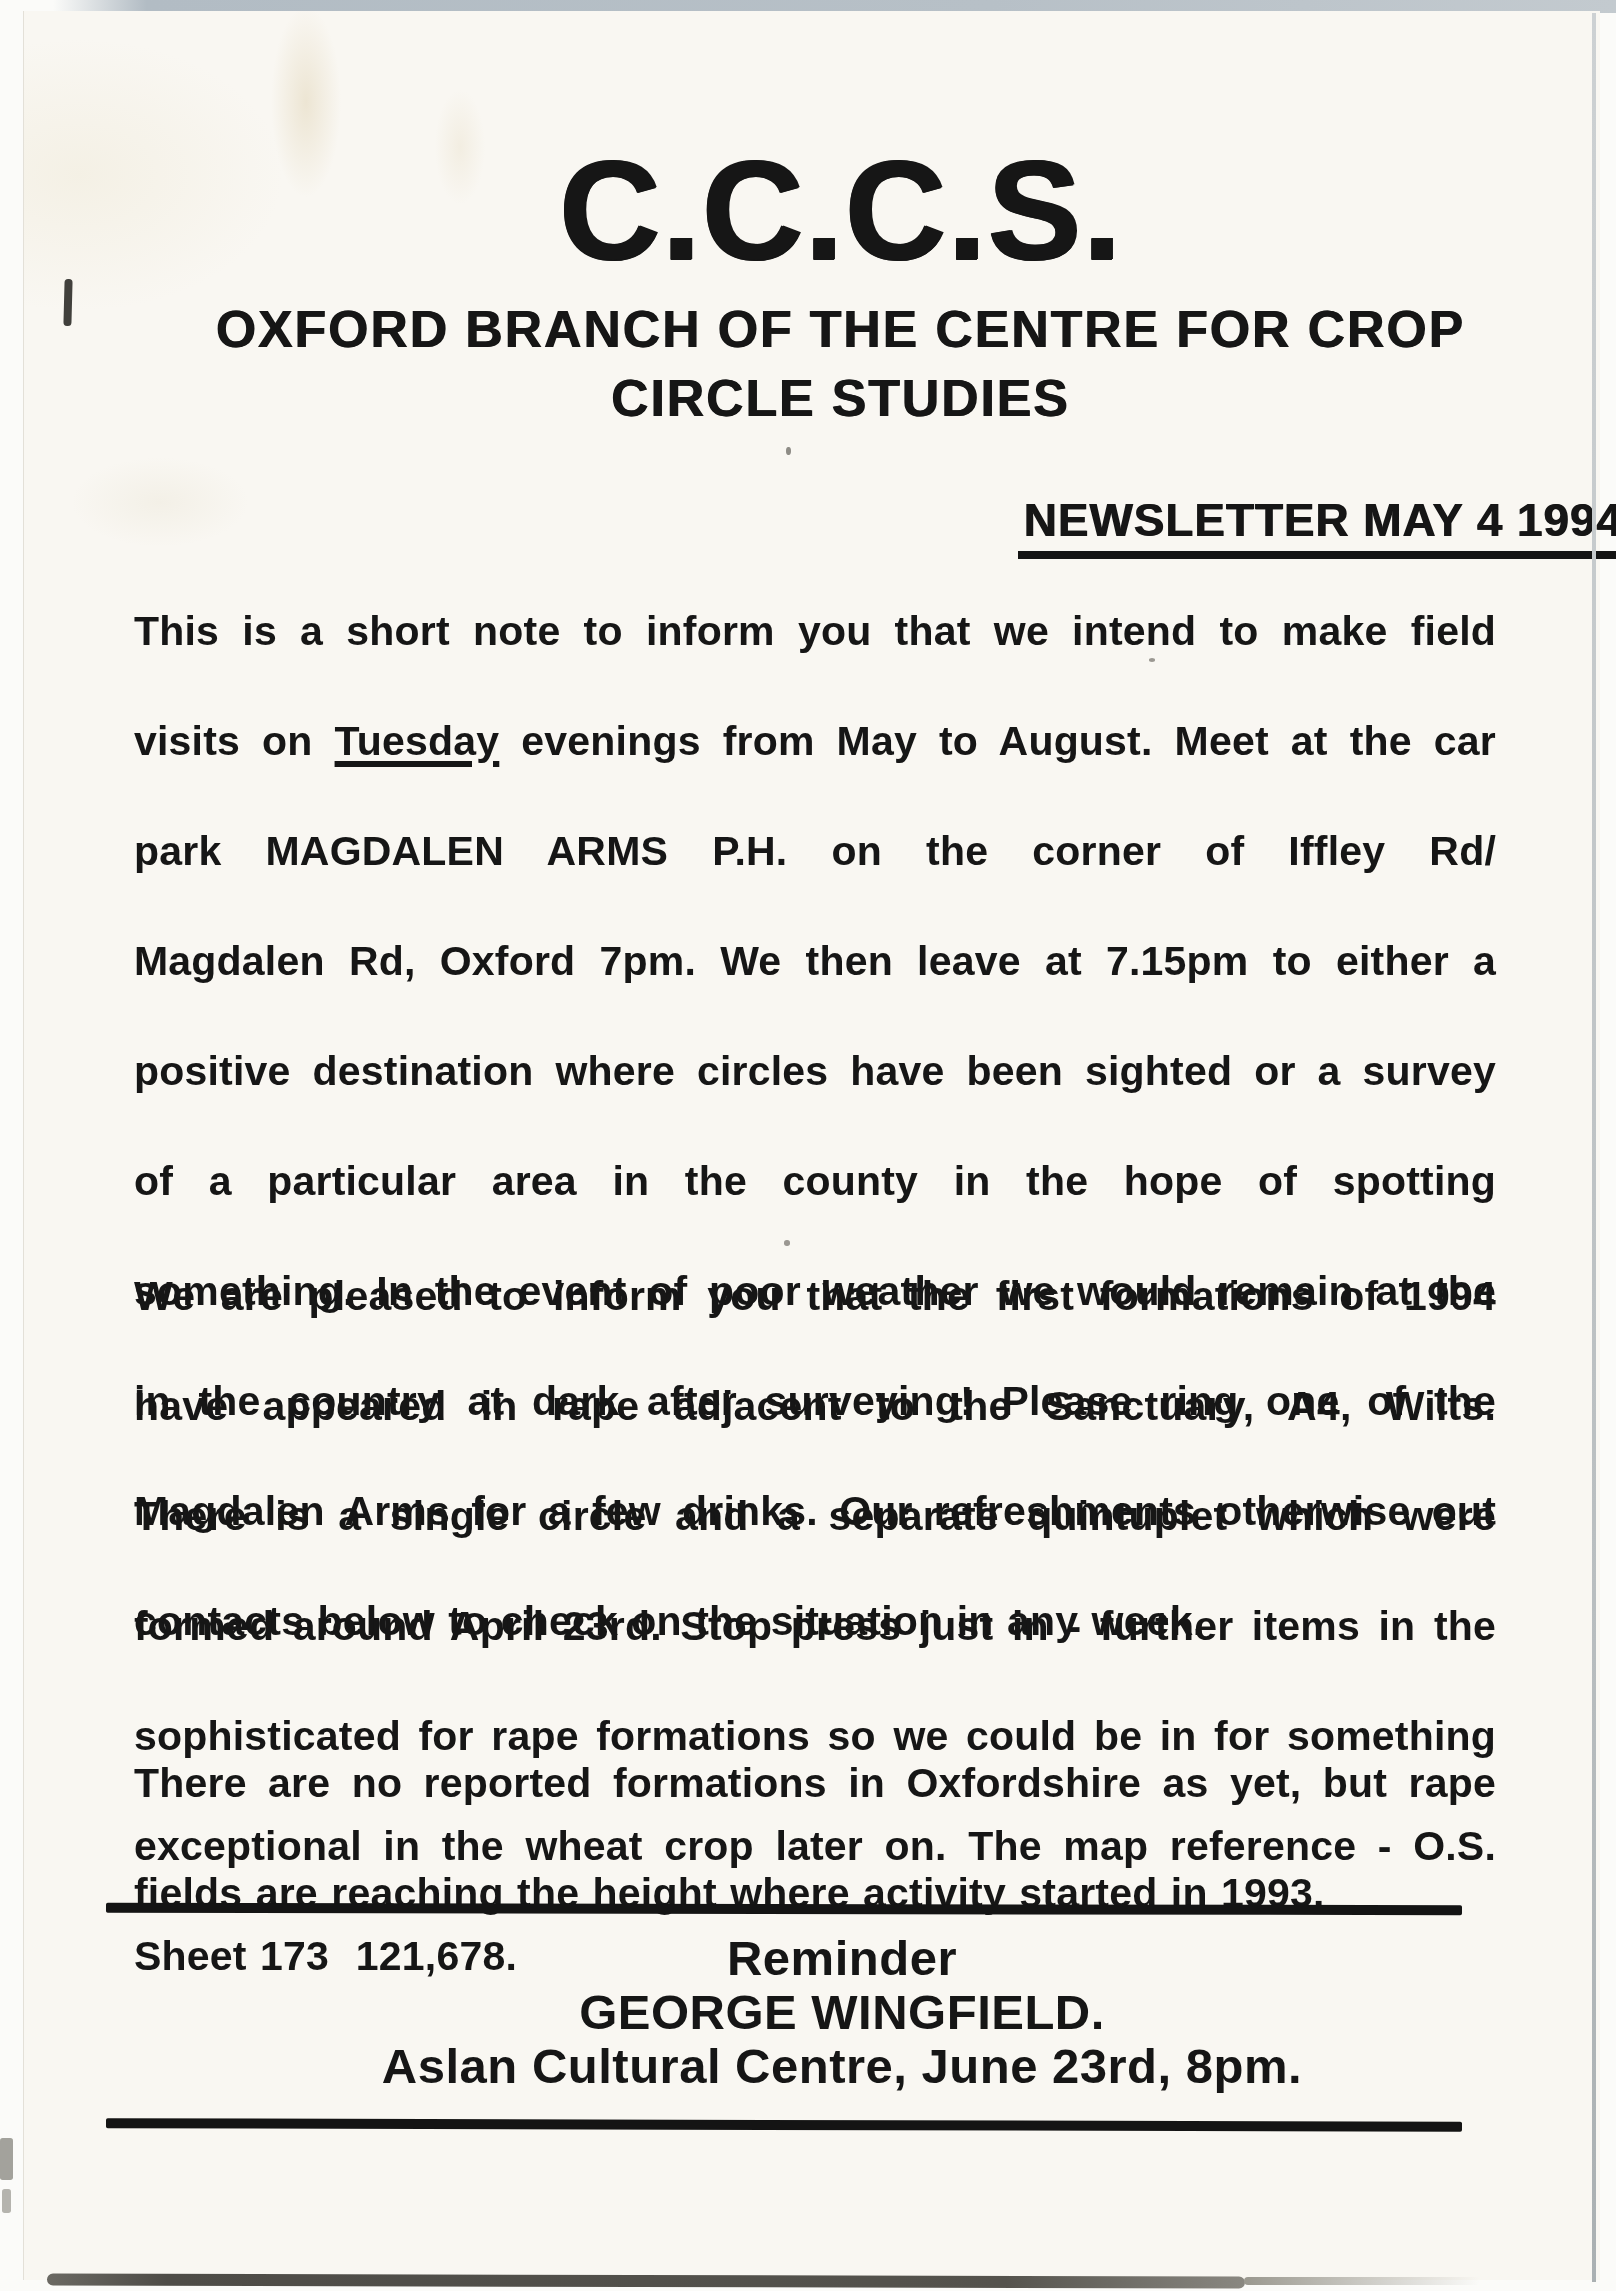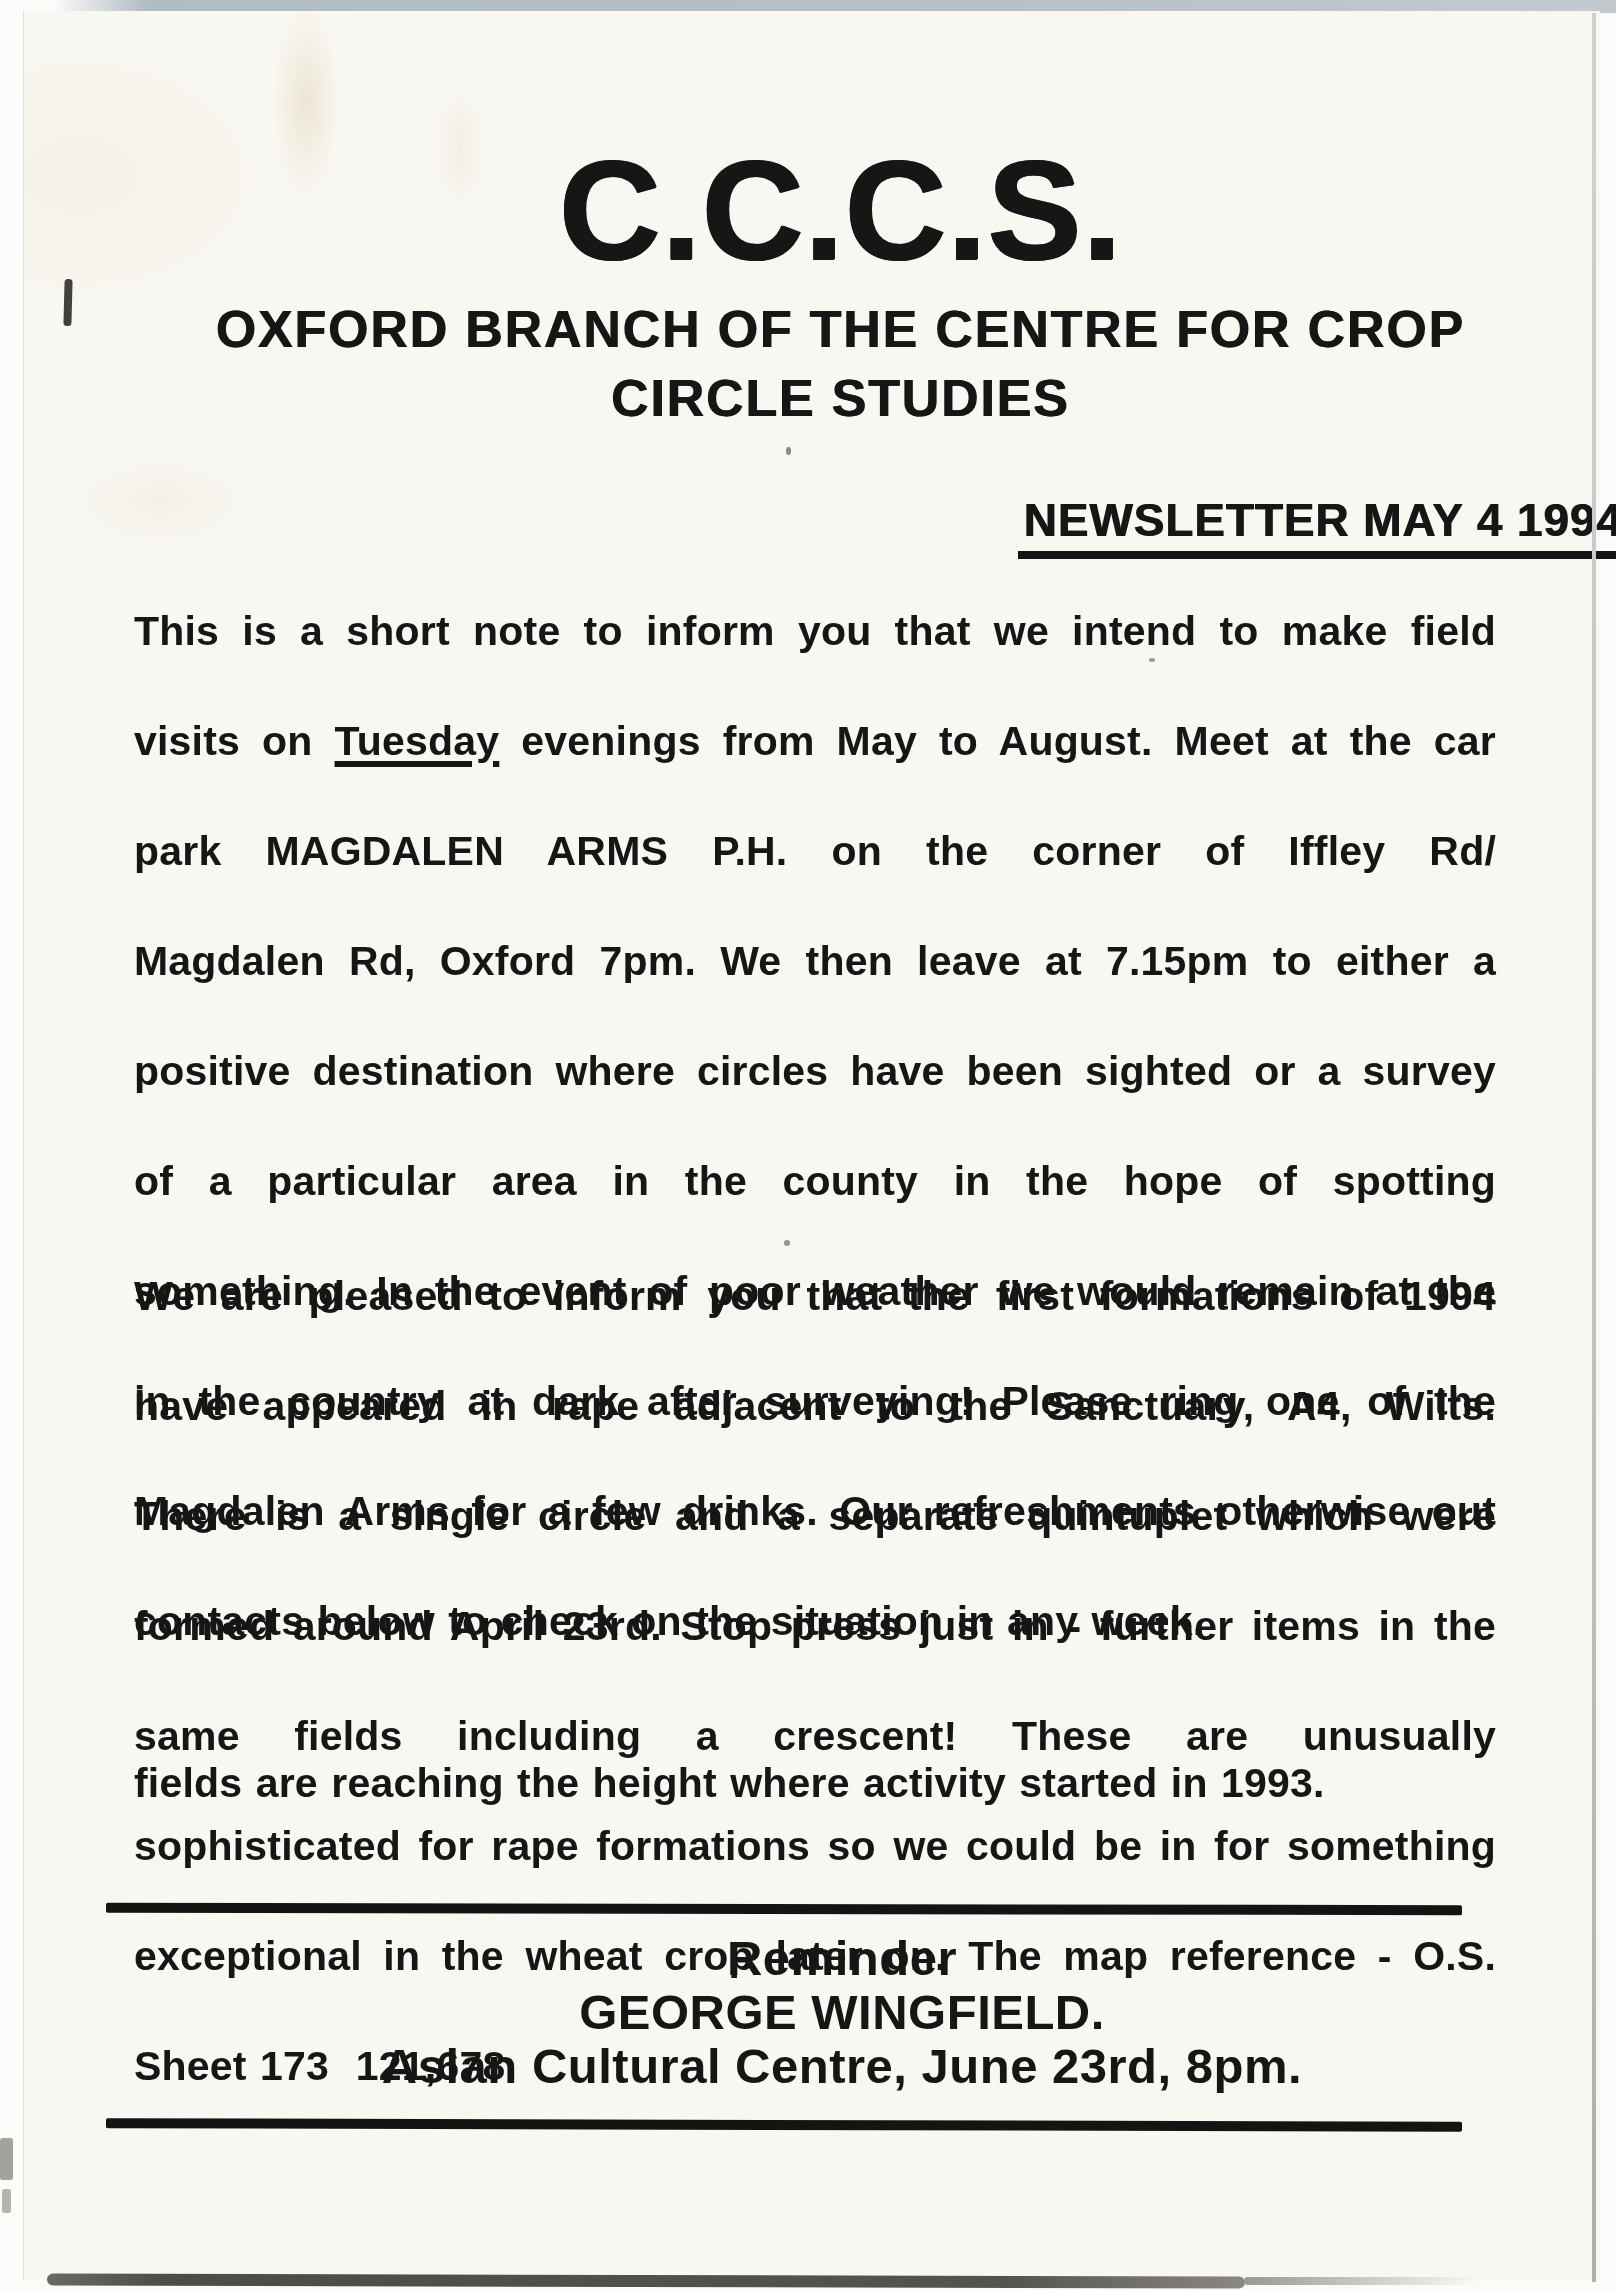--- a/index.html
+++ b/index.html
@@ -134,27 +134,27 @@
         <div class="line">in the country at dark after surveying! Please ring one of the</div>
         <div class="line">Magdalen Arms for a few drinks.  Our refreshments otherwise out</div>
         <div class="line last">contacts below to check on the situation in any week.</div>
       </div>
 
     <div class="body-text p2 ink">
         <div class="line">We are pleased to inform you that the first formations of 1994</div>
         <div class="line">have appeared in rape adjacent to the Sanctuary, A4, Wilts.</div>
         <div class="line">There is a single circle and a separate quintuplet which were</div>
         <div class="line">formed around April 23rd.  Stop press just in - further items in the</div>
-        <div class="line">same fields including a crescent!  These are unusually</div>
         <div class="line">sophisticated for rape formations so we could be in for something</div>
         <div class="line">exceptional in the wheat crop later on.  The map reference - O.S.</div>
         <div class="line last">Sheet 173&nbsp; 121,678.</div>
       </div>
 
     <div class="body-text p3 ink">
+        <div class="line">There are no reported formations in Oxfordshire as yet, but rape</div>
         <div class="line last">fields are reaching the height where activity started in 1993.</div>
       </div>
 
     <div class="rule rule-top"></div>
 
     <div class="reminder ink">
       <div>Reminder</div>
       <div>GEORGE WINGFIELD.</div>
       <div>Aslan Cultural Centre, June 23rd, 8pm.</div>
     </div>

